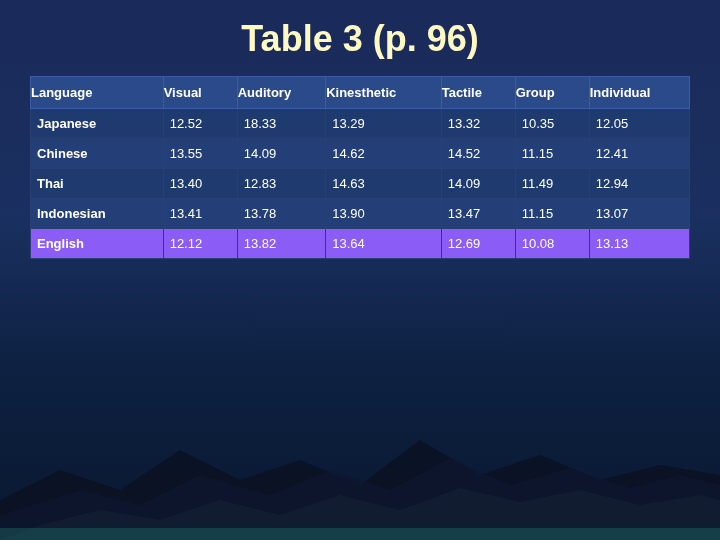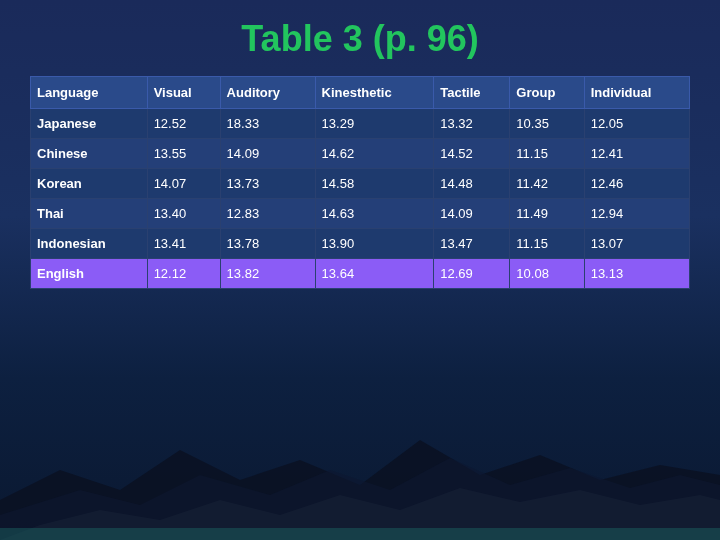--- a/index.html
+++ b/index.html
@@ -28,41 +28,41 @@
       height: 120px;
     }
 
     .content {
       position: relative;
       z-index: 10;
       padding: 18px 30px 10px 30px;
     }
 
     .page-title {
-      color: #22c55e;
+      color: #fef9c3;
       font-size: 36px;
       font-weight: bold;
       text-align: center;
       margin-bottom: 16px;
       font-family: Arial, sans-serif;
     }
 
     table {
       width: 100%;
       border-collapse: collapse;
       font-size: 13px;
     }
 
     thead tr {
       background-color: #2a4a8a;
     }
 
     thead th {
       color: white;
-      padding: 8px 6px;
+      padding: 8px 0;
       text-align: left;
       font-weight: bold;
       border: 1px solid #3a5aaa;
     }
 
     tbody tr:nth-child(odd) {
       background-color: #1e3a6e;
     }
 
     tbody tr:nth-child(even) {
@@ -125,29 +125,20 @@
         <tr>
           <td>Chinese</td>
           <td>13.55</td>
           <td>14.09</td>
           <td>14.62</td>
           <td>14.52</td>
           <td>11.15</td>
           <td>12.41</td>
         </tr>
         <tr>
-          <td>Korean</td>
-          <td>14.07</td>
-          <td>13.73</td>
-          <td>14.58</td>
-          <td>14.48</td>
-          <td>11.42</td>
-          <td>12.46</td>
-        </tr>
-        <tr>
           <td>Thai</td>
           <td>13.40</td>
           <td>12.83</td>
           <td>14.63</td>
           <td>14.09</td>
           <td>11.49</td>
           <td>12.94</td>
         </tr>
         <tr>
           <td>Indonesian</td>

